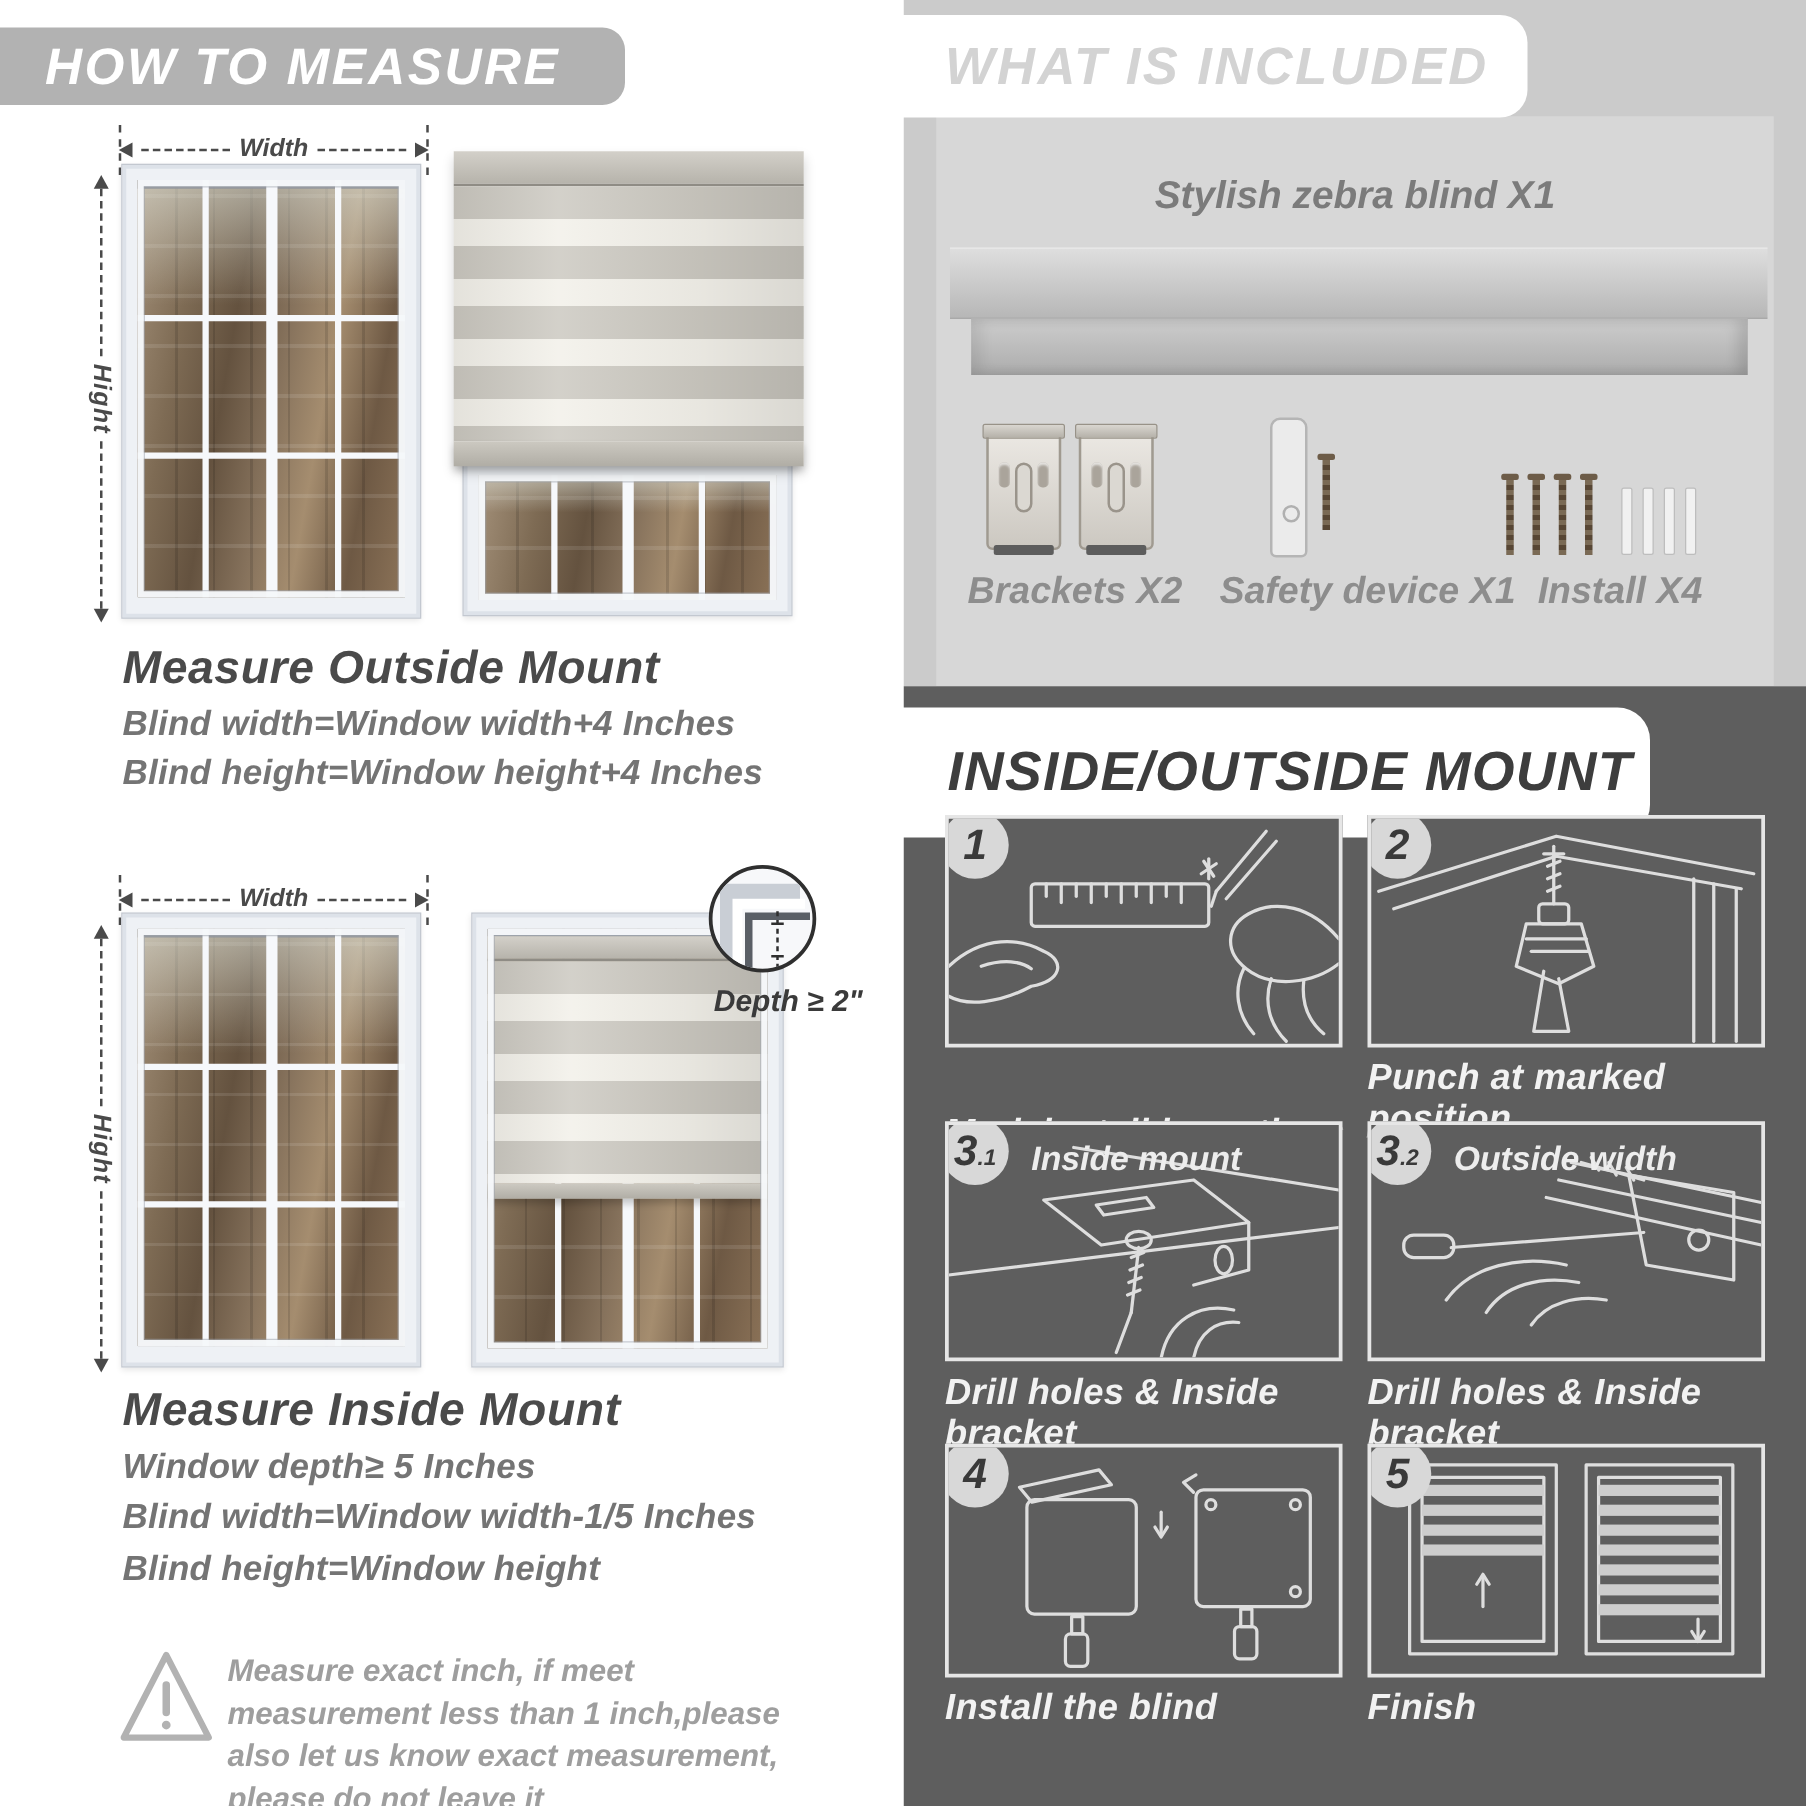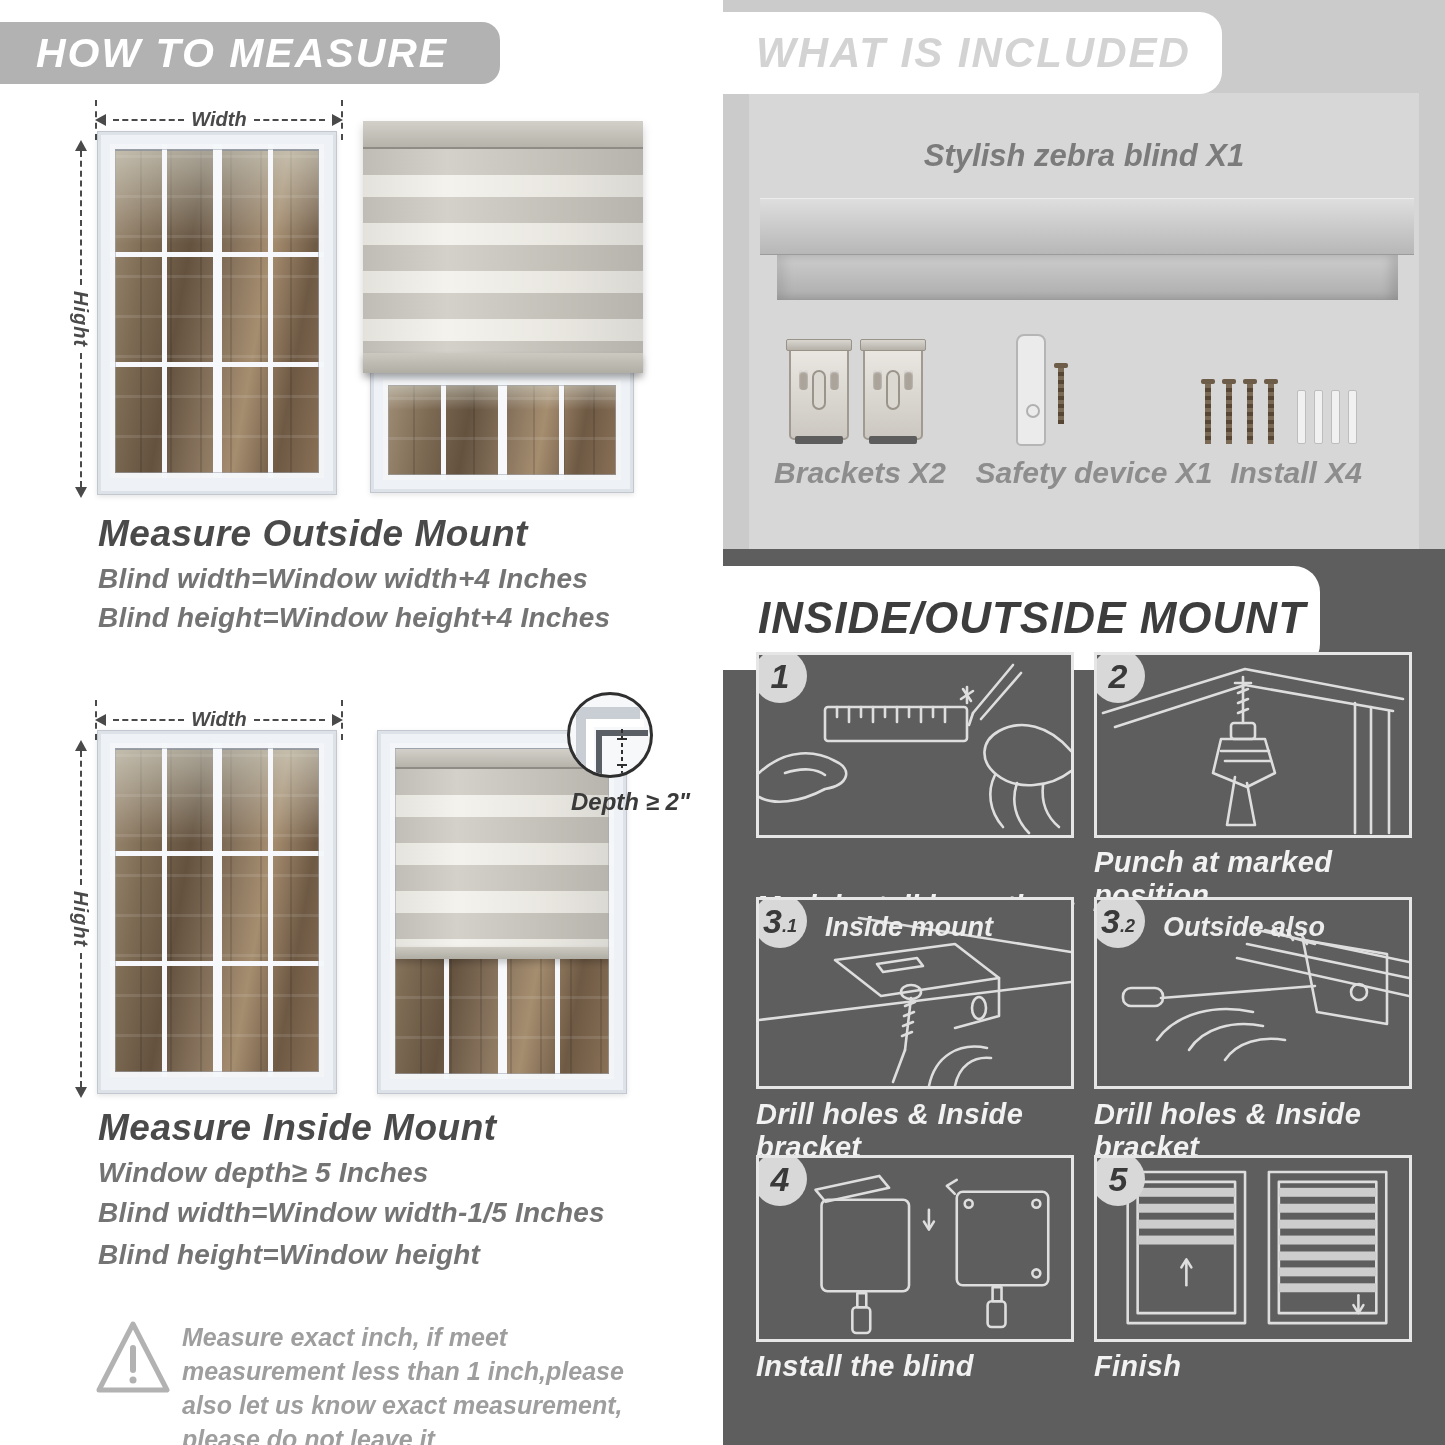--- a/index.html
+++ b/index.html
@@ -397,21 +397,21 @@
         <rect x="26" y="88" width="40" height="18" rx="8"></rect>
         <path d="M60,140 C80,112 120,104 156,112"></path>
         <path d="M92,150 C106,128 136,120 166,126"></path>
         <path d="M128,160 C140,142 164,136 188,140"></path>
       </g>
     </svg>
     <div class="badge">
       <span class="n">3</span>
         <span class="s">.2</span>
     </div>
-    <div class="step-title">Outside also</div>
+    <div class="step-title">Outside width</div>
   </div>
   <div class="caption" style="left:1094px; top:1098px;">Drill holes &amp; Inside bracket</div>
 
   <div class="panel" style="left:756px; top:1155px; height:187px;">
     <svg viewBox="0 0 312 182">
       <g class="lineart">
         <path d="M56,32 L120,18 L130,30 L66,44 Z"></path>
         <rect x="62" y="42" width="88" height="92" rx="6"></rect>
         <rect x="98" y="136" width="9" height="14"></rect>
         <rect x="93" y="150" width="18" height="26" rx="4"></rect>

